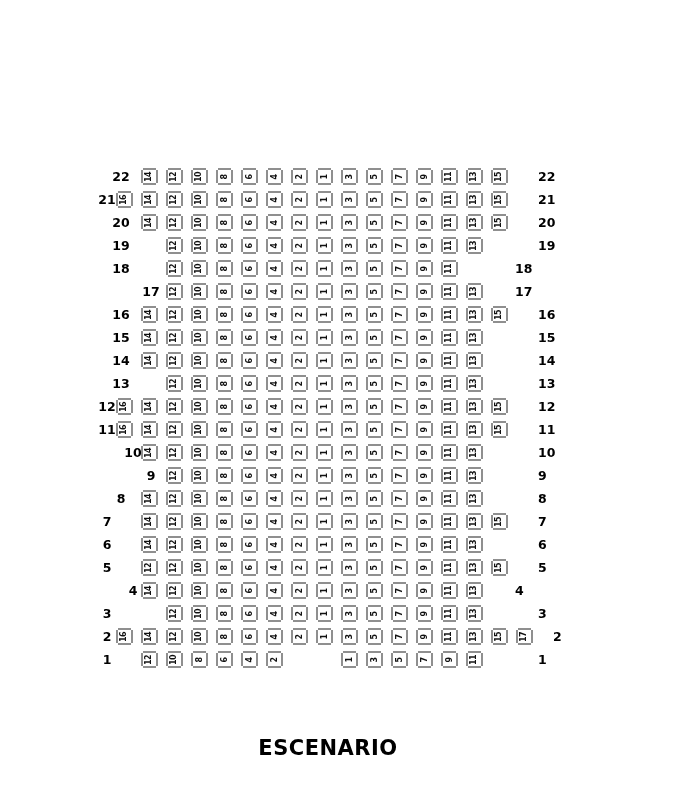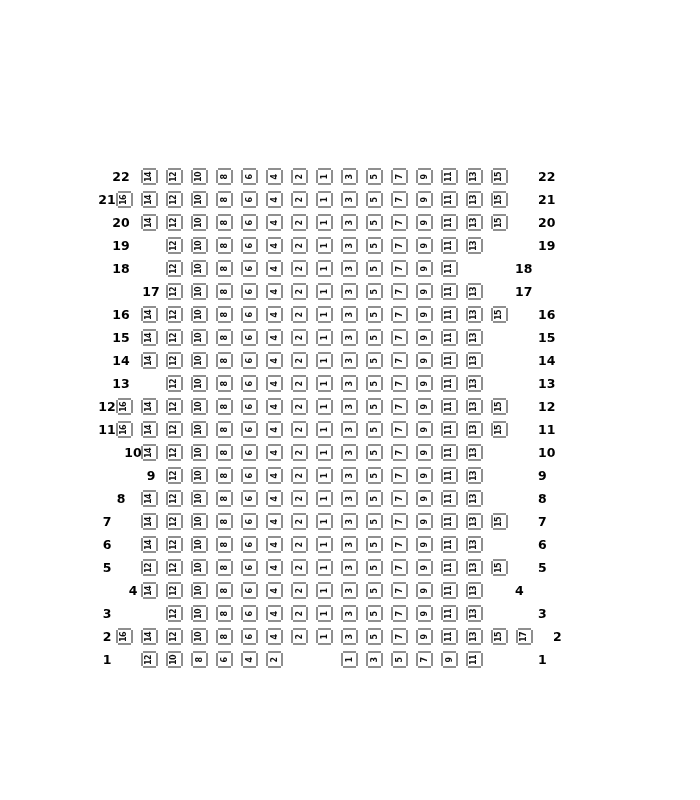--- a/index.html
+++ b/index.html
@@ -1026,13 +1026,14 @@
         <span class="num">7</span>
       </div>
       <div class="seat" style="left: 441px; top: 651px;">
         <span class="num">9</span>
       </div>
       <div class="seat" style="left: 466px; top: 651px;">
         <span class="num">11</span>
       </div>
       <div class="row-label right" style="left: 538px; top: 651px;">1</div>
     </div>
+  <div class="stage-label">ESCENARIO</div>
 </div>
 
 </body></html>

